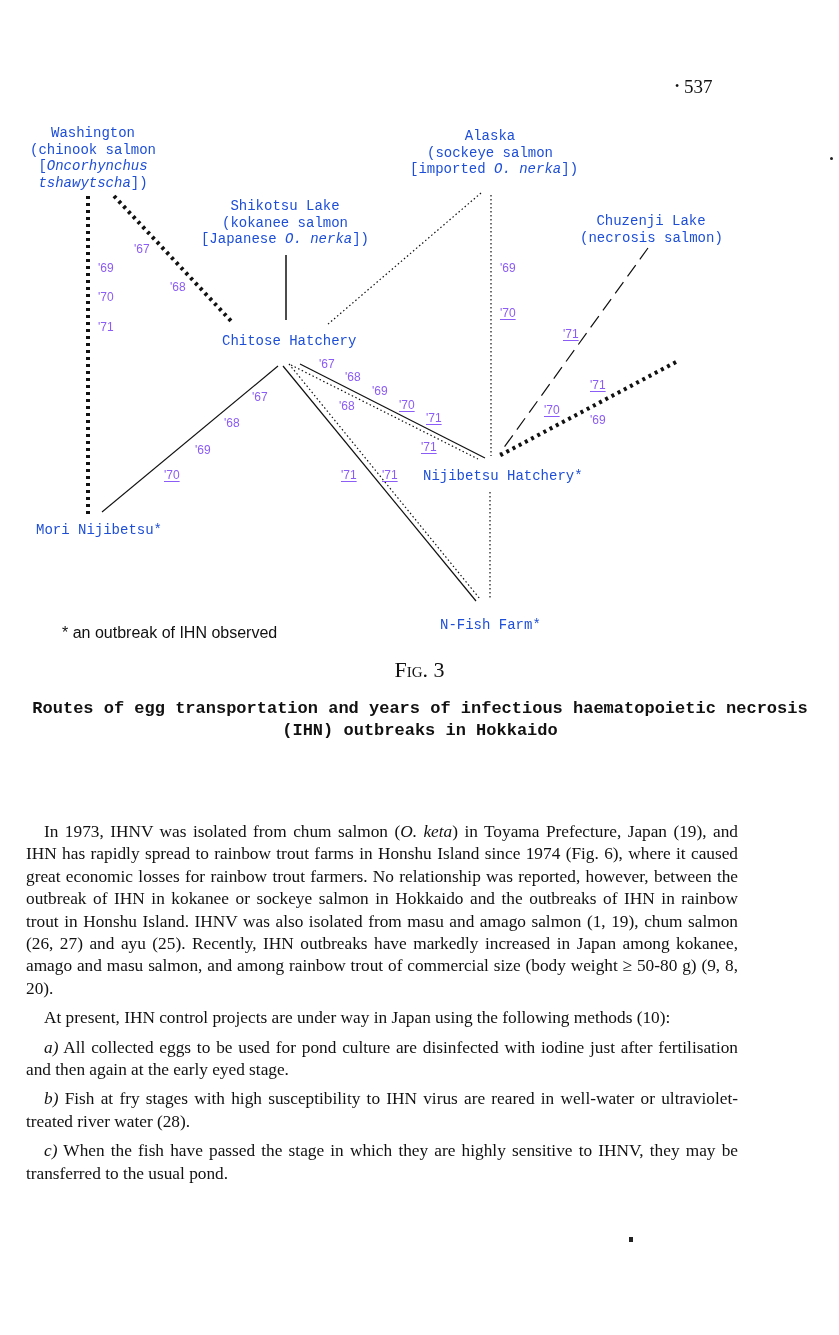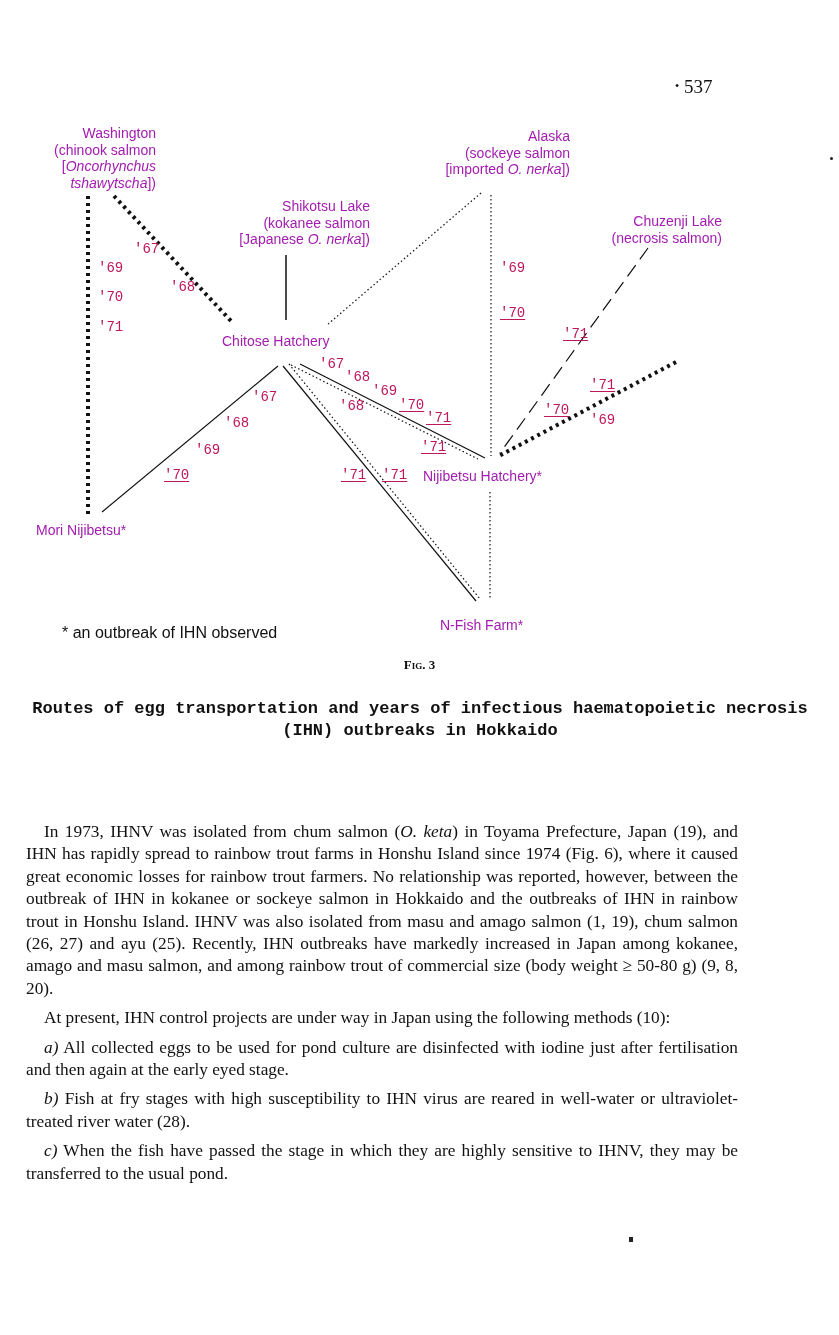--- a/index.html
+++ b/index.html
@@ -1,25 +1,25 @@
 <!DOCTYPE html>
 <html><head>
 <meta charset="utf-8">
 <style>
   html, body { margin: 0; padding: 0; background: #ffffff; }
   body { width: 839px; height: 1335px; position: relative; overflow: hidden; color: #111; }
   .page-num { position: absolute; left: 675px; top: 76px; font-family: "Liberation Serif", serif; font-size: 19px; }
   .stray-dot { position: absolute; width: 3px; height: 3px; background: #222; border-radius: 50%; }
   #figure { position: absolute; left: 0; top: 0; width: 839px; height: 650px; }
-  .node { position: absolute; font-family: Liberation Sans, sans-serif; font-size: 14px; line-height: 16.5px; text-align: right; color: #a21caf; white-space: nowrap; }
+  .node { position: absolute; font-family: Liberation Mono, monospace; font-size: 14px; line-height: 16.5px; text-align: center; color: #1d4ed8; white-space: nowrap; }
   .node i { font-style: italic; }
-  .yr { position: absolute; font-family: Liberation Mono, monospace; font-size: 14px; line-height: 15px; color: #be185d; white-space: nowrap; }
+  .yr { position: absolute; font-family: Liberation Sans, sans-serif; font-size: 12px; line-height: 15px; color: #8b5cf6; white-space: nowrap; }
   .yr.u { text-decoration: underline; text-underline-offset: 2px; }
   .footnote { position: absolute; left: 28px; top: 624px; font-family: "Liberation Sans", sans-serif; font-size: 16px; margin-left: 34px; }
-  .fig-label { position: absolute; left: 0; width: 839px; top: 657px; text-align: center; font-family: "Liberation Serif", serif; font-size: 13px; font-variant: small-caps; font-weight: bold; }
+  .fig-label { position: absolute; left: 0; width: 839px; top: 657px; text-align: center; font-family: "Liberation Serif", serif; font-size: 22px; font-variant: small-caps; }
   .fig-caption { position: absolute; left: 20px; width: 800px; top: 698px; text-align: center; font-family: Liberation Mono, monospace; font-weight: bold; font-size: 17px; line-height: 22px; }
   .body-text { position: absolute; left: 26px; width: 712px; top: 817px; font-family: "Liberation Serif", serif; font-size: 17.3px; line-height: 22.4px; text-align: justify; }
   .body-text p { margin: 4px 0 7px 0; text-indent: 18px; }
   .body-text i { font-style: italic; }
 </style>
 </head>
 <body>
 
 <div class="page-num"><span style="font-size:12px;vertical-align:3px;">•</span> <span>537</span></div>
 <div class="stray-dot" style="left:830px;top:157px;"></div>

